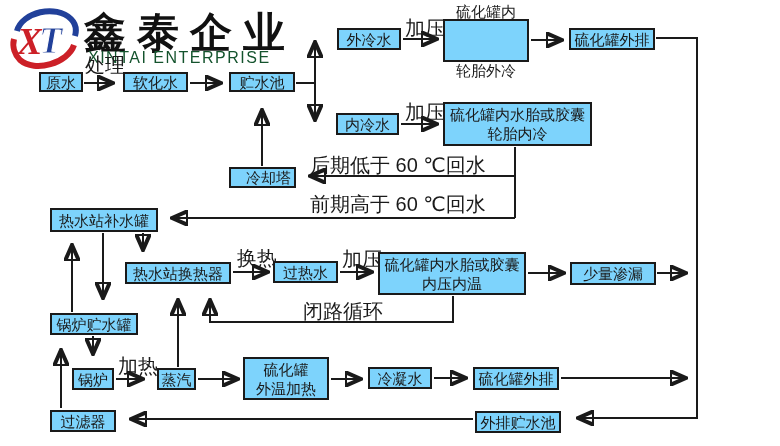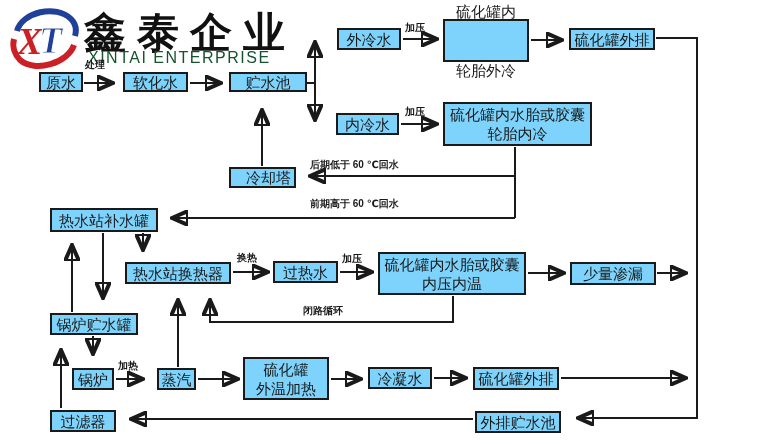--- a/index.html
+++ b/index.html
@@ -8,21 +8,21 @@
     font-family:"Liberation Sans","DejaVu Sans",sans-serif;color:#1a1a1a;
   }
   .wires{position:absolute;left:0;top:0;width:780px;height:446px;}
   .wires path{stroke:#1a1a1a;stroke-width:2;fill:none;}
   .node{
     position:absolute;box-sizing:border-box;border:2px solid #1a1a1a;background:#7dd3fc;
     display:flex;flex-direction:column;align-items:center;justify-content:center;
     font-size:15px;line-height:19px;white-space:nowrap;z-index:3;
   }
   .flabel{
-    position:absolute;font-size:10px;line-height:16px;white-space:nowrap;z-index:2;font-weight:bold;
+    position:absolute;font-size:20px;line-height:16px;white-space:nowrap;z-index:2;
   }
   .logo{position:absolute;left:8px;top:5px;width:300px;height:66px;z-index:2;}
   .logo-mark{position:absolute;left:0;top:2px;}
   .company-cn{
     position:absolute;left:76px;top:0px;font-size:42px;font-weight:bold;
     letter-spacing:11px;color:#111;white-space:nowrap;
   }
   .company-en{
     position:absolute;left:80px;top:44px;font-size:16px;letter-spacing:1.5px;
     color:#14532d;white-space:nowrap;
@@ -82,21 +82,21 @@
     <div class="company-en">XINTAI ENTERPRISE</div>
   </div>
 
   <div id="diagram-nodes">
       <div class="node" style="left: 39px; top: 72px; width: 44px; height: 20px;">
         <div>原水</div>
       </div>
       <div class="node" style="left: 123px; top: 72px; width: 65px; height: 20px;">
         <div>软化水</div>
       </div>
-      <div class="node" style="left: 229px; top: 72px; width: 78px; height: 20px;">
+      <div class="node" style="left: 229px; top: 72px; width: 66px; height: 20px;">
         <div>贮水池</div>
       </div>
       <div class="node" style="left: 337px; top: 28px; width: 64px; height: 22px;">
         <div>外冷水</div>
       </div>
       <div class="node" style="left: 443px; top: 19px; width: 86px; height: 43px; gap: 40px;">
         <div>硫化罐内</div>
         <div>轮胎外冷</div>
       </div>
       <div class="node" style="left: 569px; top: 28px; width: 86px; height: 22px;">

